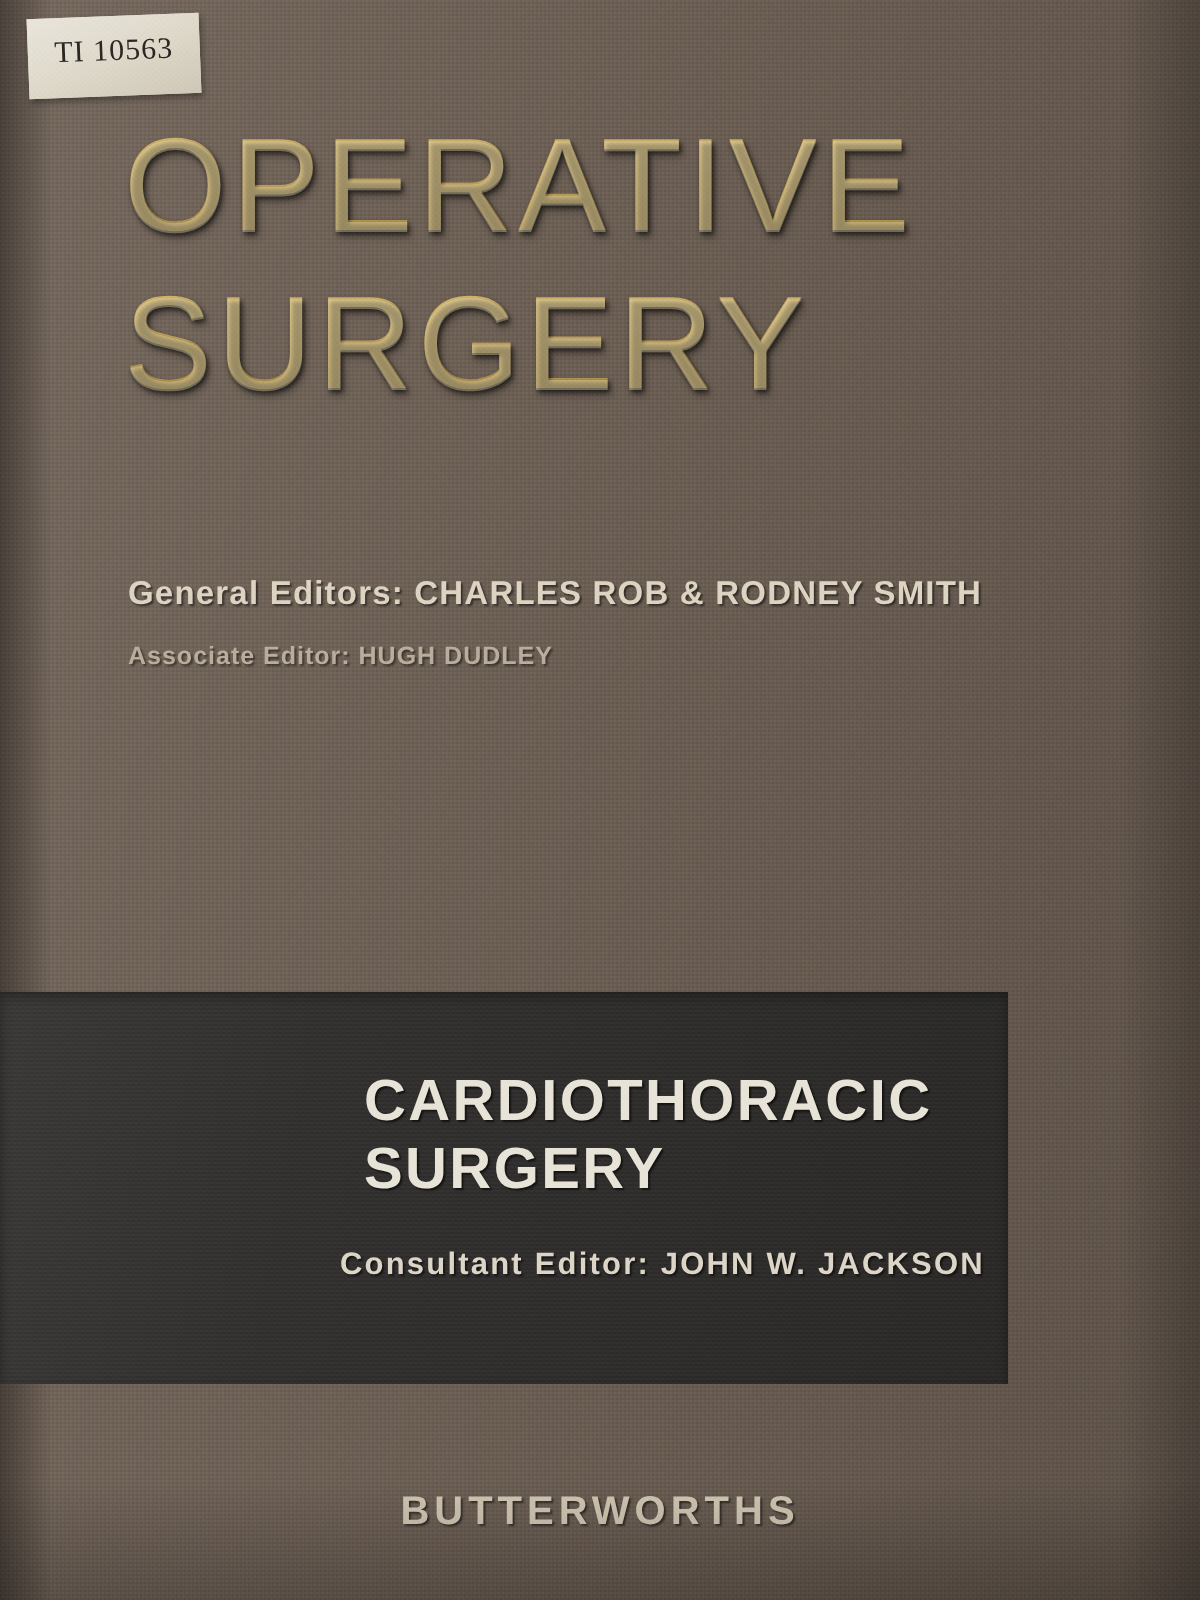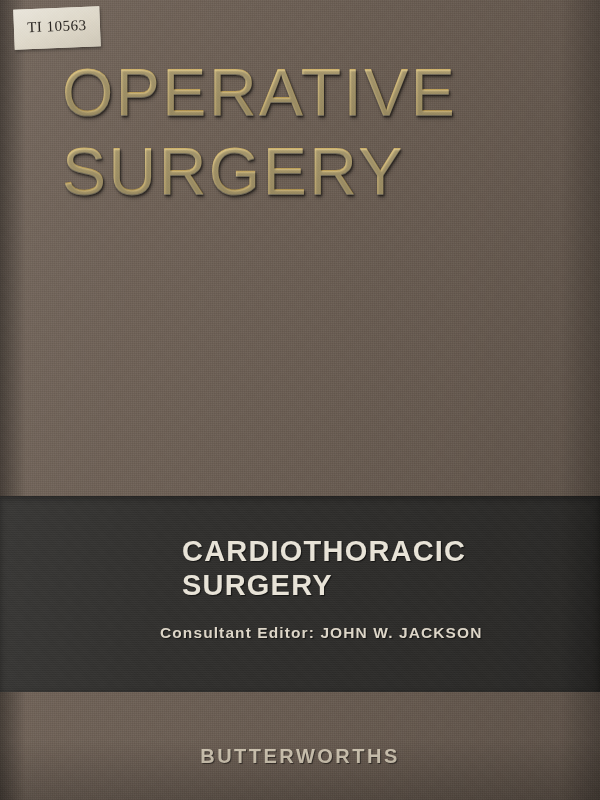--- a/index.html
+++ b/index.html
@@ -123,42 +123,42 @@
     color: #b9ae9c;
     text-shadow: 1px 1px 1px rgba(0,0,0,0.45);
     white-space: nowrap;
   }
 
   
   #volume-panel {
     position: absolute;
     left: 0;
     top: 496px;
-    width: 600px;
+    width: 504px;
     height: 196px;
     background: #2e2d2b;
     background-image:
       linear-gradient(100deg, rgba(255,255,255,0.05) 0%, rgba(255,255,255,0.01) 30%, rgba(0,0,0,0.10) 100%),
       repeating-linear-gradient(0deg, rgba(255,255,255,0.018) 0px, rgba(255,255,255,0.018) 1px, rgba(0,0,0,0.03) 1px, rgba(0,0,0,0.03) 2px);
     box-shadow: 0 2px 6px rgba(0,0,0,0.35) inset;
   }
   #volume-title {
     position: absolute;
     left: 182px;
     top: 38px;
     font-size: 29px;
     font-weight: bold;
     letter-spacing: 1.2px;
     line-height: 1.18;
     color: #e9e4d8;
     text-shadow: 1px 1px 1px rgba(0,0,0,0.6);
   }
   #consultant-editor {
     position: absolute;
-    left: 160px;
+    left: 170px;
     top: 128px;
     font-size: 15.5px;
     font-weight: bold;
     letter-spacing: 1.1px;
     color: #ddd6c8;
     text-shadow: 1px 1px 1px rgba(0,0,0,0.55);
     white-space: nowrap;
   }
 
   
@@ -194,20 +194,22 @@
   <div id="spine-shadow"></div>
 
   <div id="call-sticker">TI 10563</div>
 
   <div id="title-block">
     <div class="gold-title" id="title-line-1">OPERATIVE</div>
     <div class="gold-title" id="title-line-2">SURGERY</div>
   </div>
 
   <div id="editors-block">
+    <div id="general-editors">General Editors: CHARLES ROB &amp; RODNEY SMITH</div>
+    <div id="associate-editor">Associate Editor: HUGH DUDLEY</div>
   </div>
 
   <div id="volume-panel">
     <div id="volume-title">
       <div>CARDIOTHORACIC</div>
       <div>SURGERY</div>
     </div>
     <div id="consultant-editor">Consultant Editor:  JOHN W. JACKSON</div>
   </div>
 

